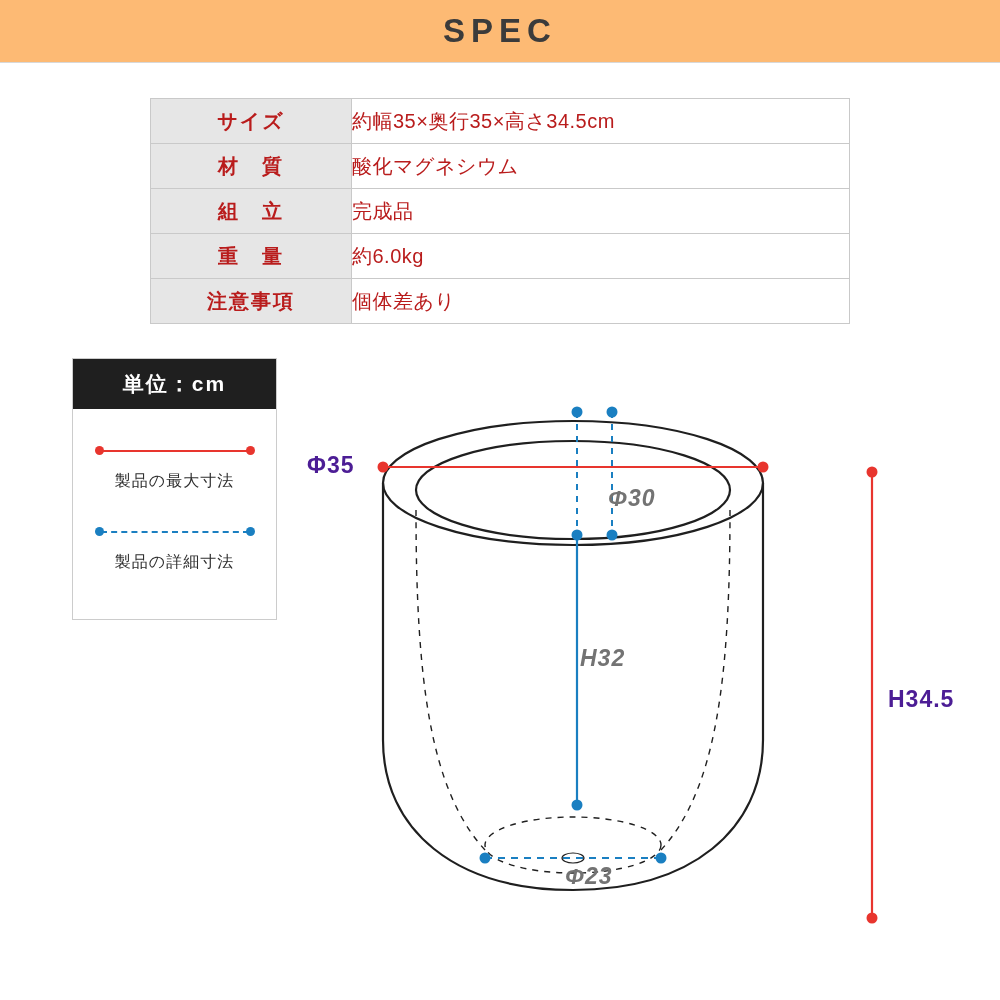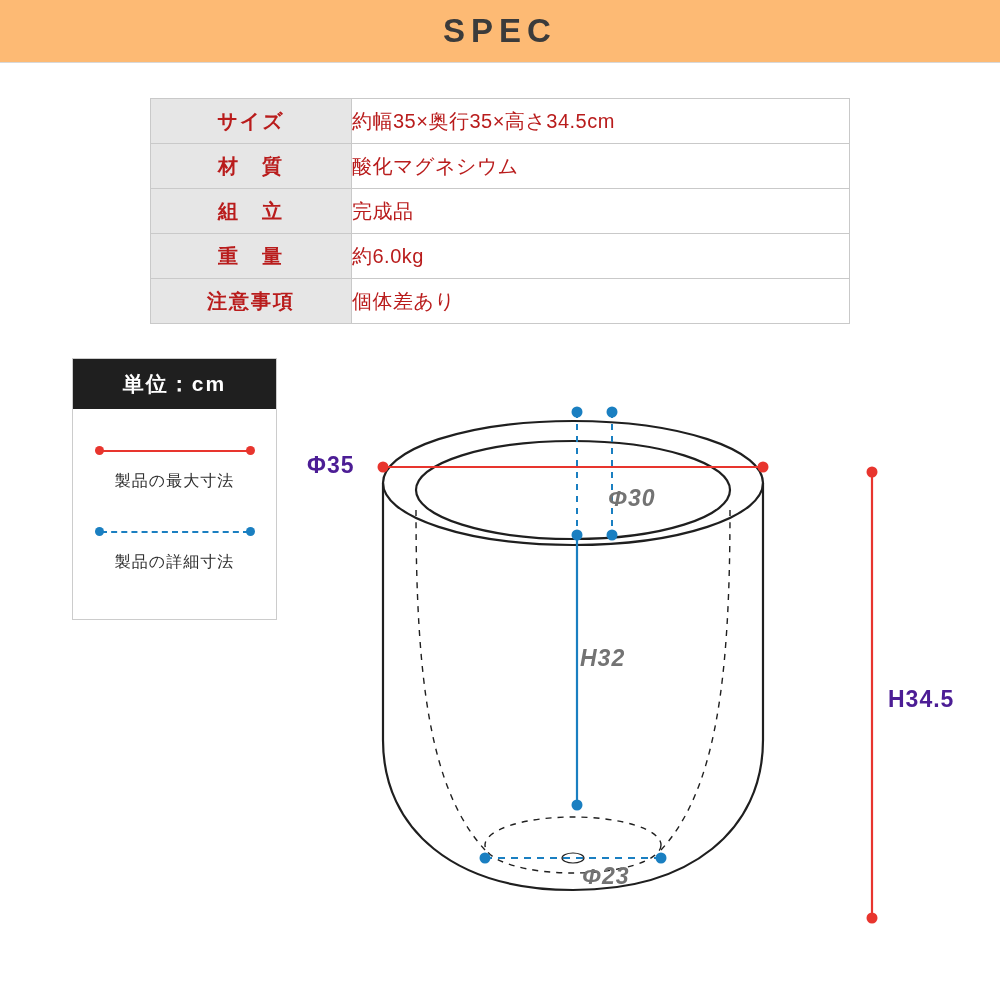--- a/index.html
+++ b/index.html
@@ -262,17 +262,17 @@
       </g>
       <circle cx="205" cy="508" r="5.5" fill="#1a7fc1"></circle>
       <circle cx="381" cy="508" r="5.5" fill="#1a7fc1"></circle>
 
       <ellipse cx="293" cy="508" rx="11" ry="5" fill="none" stroke="#1f1f1f" stroke-width="1.2"></ellipse>
     </svg>
 
     <div class="dim-label dim-red" style="left:27px; top:102px;">Φ35</div>
     <div class="dim-label dim-blue" style="left:328px; top:135px;">Φ30</div>
     <div class="dim-label dim-blue" style="left:300px; top:295px;text-align:center;">H32</div>
-    <div class="dim-label dim-blue" style="left:302px; top:513px;">Φ23</div>
+    <div class="dim-label dim-blue" style="left:285px; top:513px;">Φ23</div>
     <div class="dim-label dim-red" style="left:608px; top:318px;margin-top:18px;">H34.5</div>
   </div>
 
 </div>
 
 </body></html>

